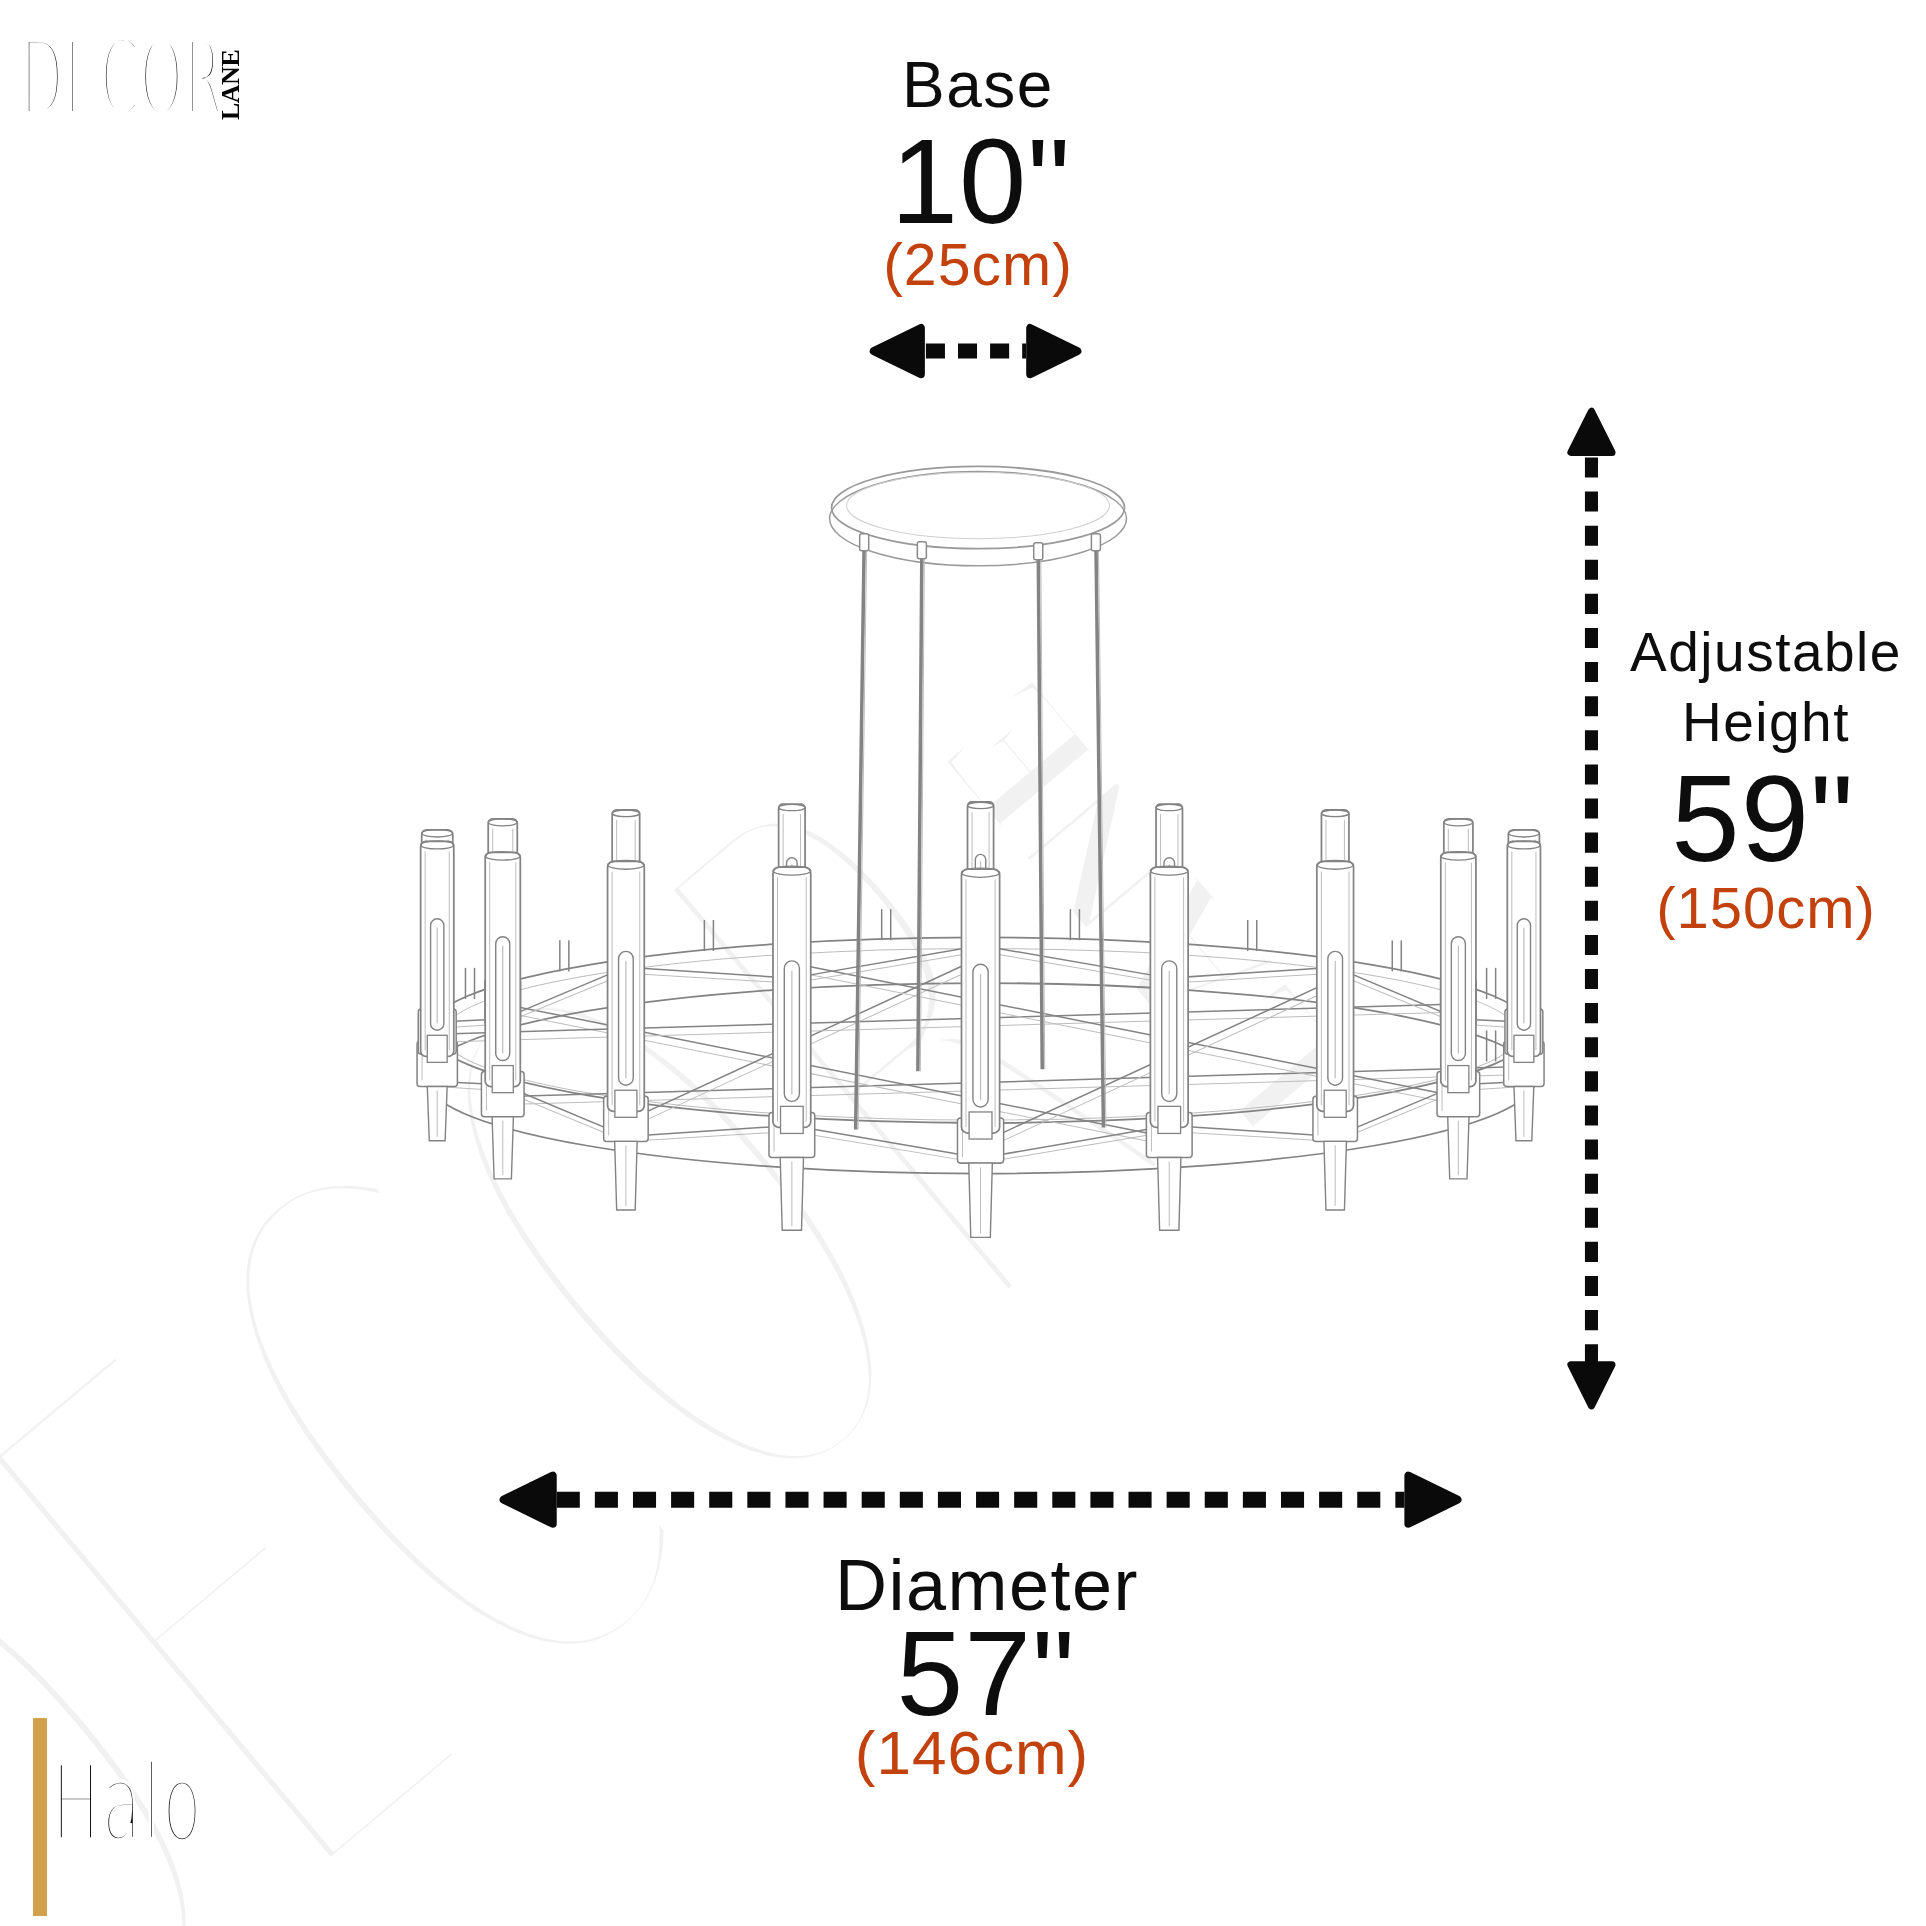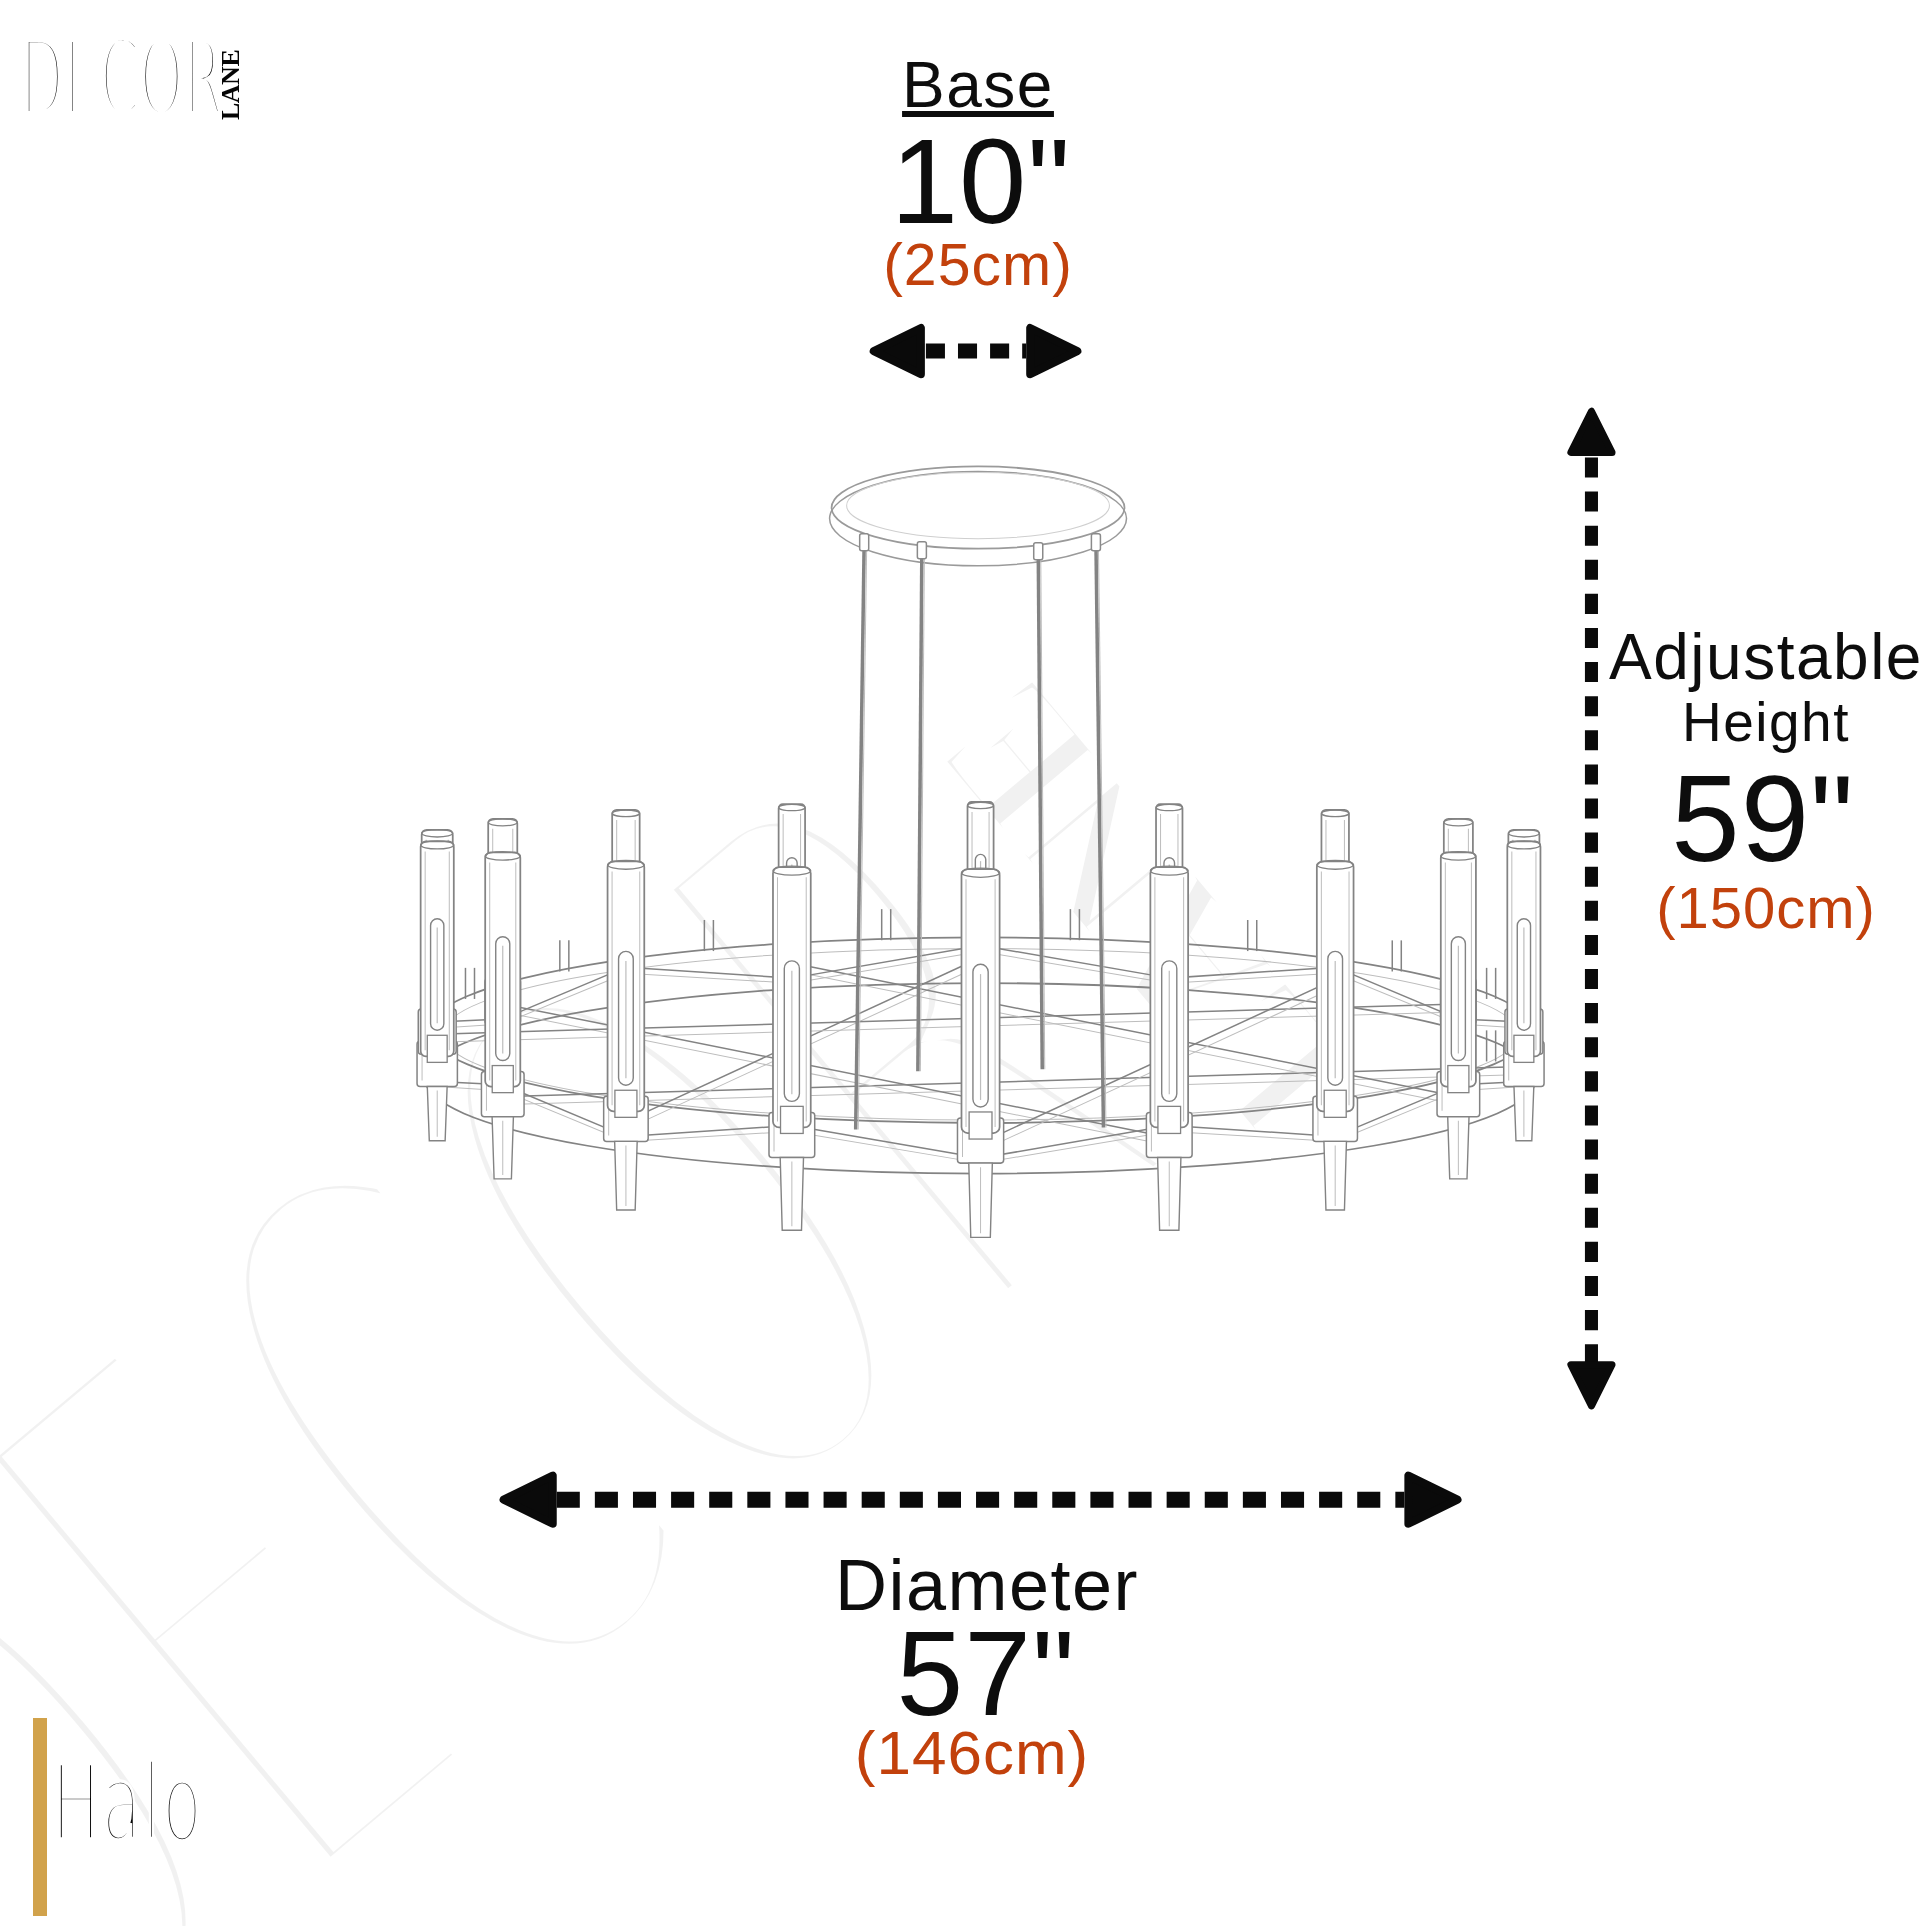--- a/index.html
+++ b/index.html
@@ -66,25 +66,25 @@
     transform:rotate(-90deg);
     transform-origin:0 0;
     color:#050505;
   }
   
   .dim{position:absolute;z-index:3;transform:translateX(-50%);text-align:center;white-space:nowrap;}
   .dim-label{font-weight:400;letter-spacing:1.5px;color:#0d0d0d;}
   .dim-value{font-weight:300;letter-spacing:1px;color:#0d0d0d;}
   .dim-metric{font-weight:300;letter-spacing:1px;color:#c2410c;}
 
-  .base-label   {left:978px;top:48px;  font-size:64px;text-decoration:underline;}
+  .base-label   {left:978px;top:48px;  font-size:64px;}
   .base-value   {left:981px;top:111px; font-size:121px;}
   .base-metric  {left:978px;top:231px; font-size:59px;}
 
-  .ah-label1    {left:1766px;top:620px;font-size:64px;}
+  .ah-label1    {left:1766px;top:620px;font-size:55px;}
   .ah-label2    {left:1766px;top:690px;font-size:55px;}
   .ah-value     {left:1763px;top:748px;font-size:123px;}
   .ah-metric    {left:1766px;top:874px;font-size:58px;}
 
   .dia-label    {left:987px;top:1544px;font-size:72px;}
   .dia-value    {left:986px;top:1604px;font-size:120px;}
   .dia-metric   {left:972px;top:1717px;font-size:62px;}
 
   
   .product-bar{

